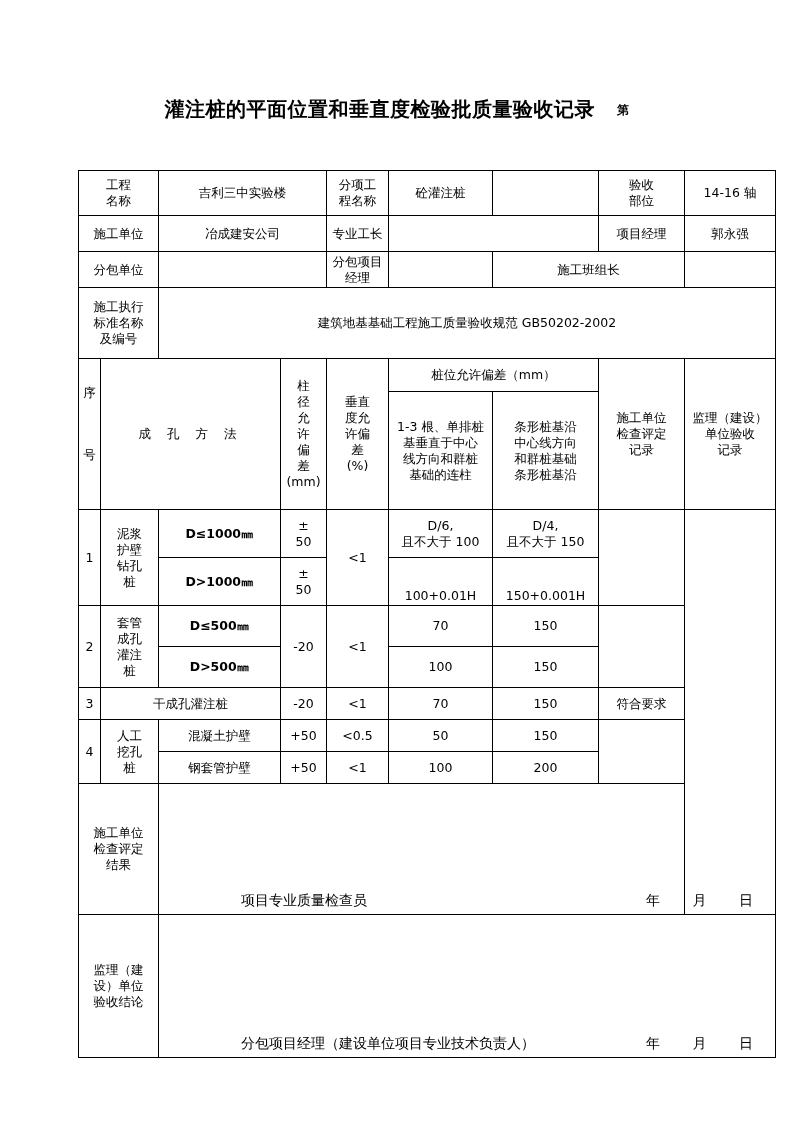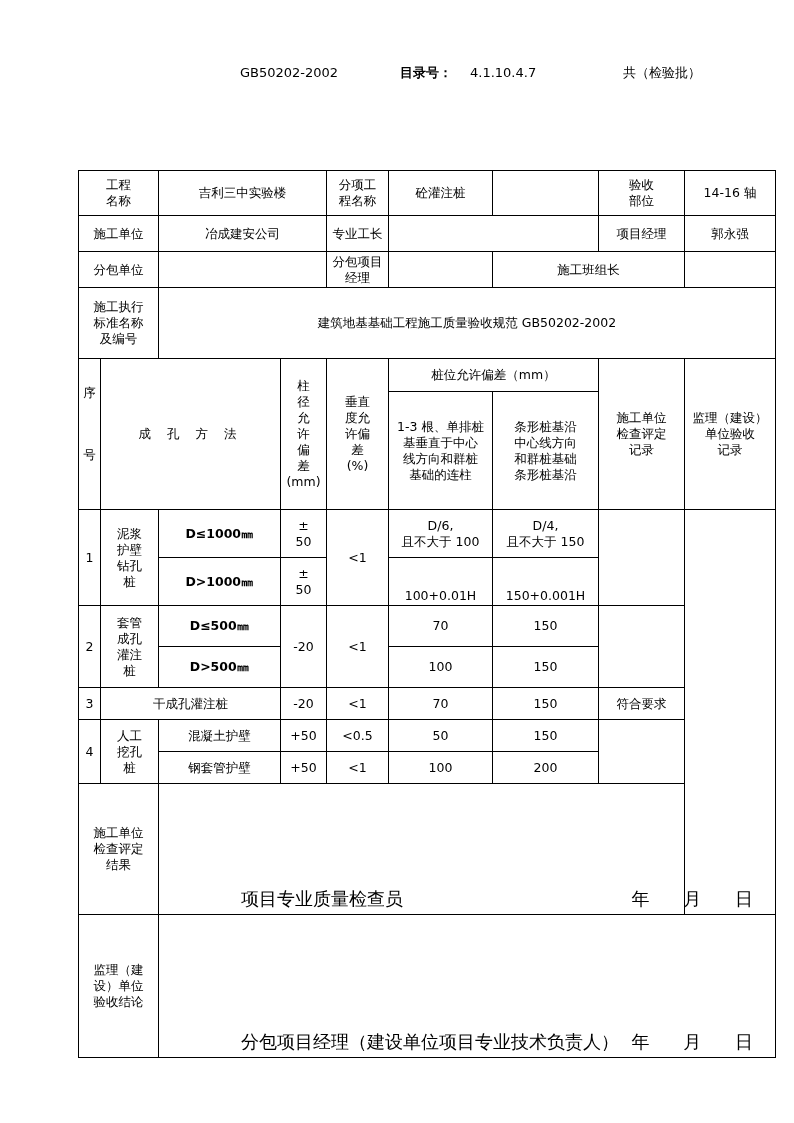--- a/index.html
+++ b/index.html
@@ -115,46 +115,43 @@
   .concl-body {
     position: relative;
     vertical-align: bottom;
     text-align: left;
     padding: 0;
   }
   .sign-row {
     position: absolute;
     left: 0; right: 0; bottom: 4px;
     height: 18px;
-    font-size: 18px;
+    font-size: 14px;
     white-space: nowrap;
   }
   .sign-row .who  { position:absolute; left: 82px; bottom:0; }
   .sign-row .ymd  { position:absolute; right: 8px; bottom:0; letter-spacing: 14px; }
 
   .remark {
     position: absolute;
     left: 90px;
     top: 992px;
     font-size: 12.5px;
     white-space: nowrap;
   }
 </style>
 </head>
 <body>
 
 <div class="page">
 
-  <div class="topline">
-    <span class="std">GB50202-2002</span>
-    <span class="cat-lbl">目录号：</span>
-    <span class="cat-val">4.1.10.4.7</span>
-    <span class="total">共（检验批）</span>
+
+  <div class="doc-title">
+    <span>灌注桩的平面位置和垂直度检验批质量验收记录</span><span class="page-no">第</span>
   </div>
-
 
   <table class="form">
     <colgroup>
       <col style="width:22px">
       <col style="width:58px">
       <col style="width:122px">
       <col style="width:46px">
       <col style="width:62px">
       <col style="width:104px">
       <col style="width:106px">

